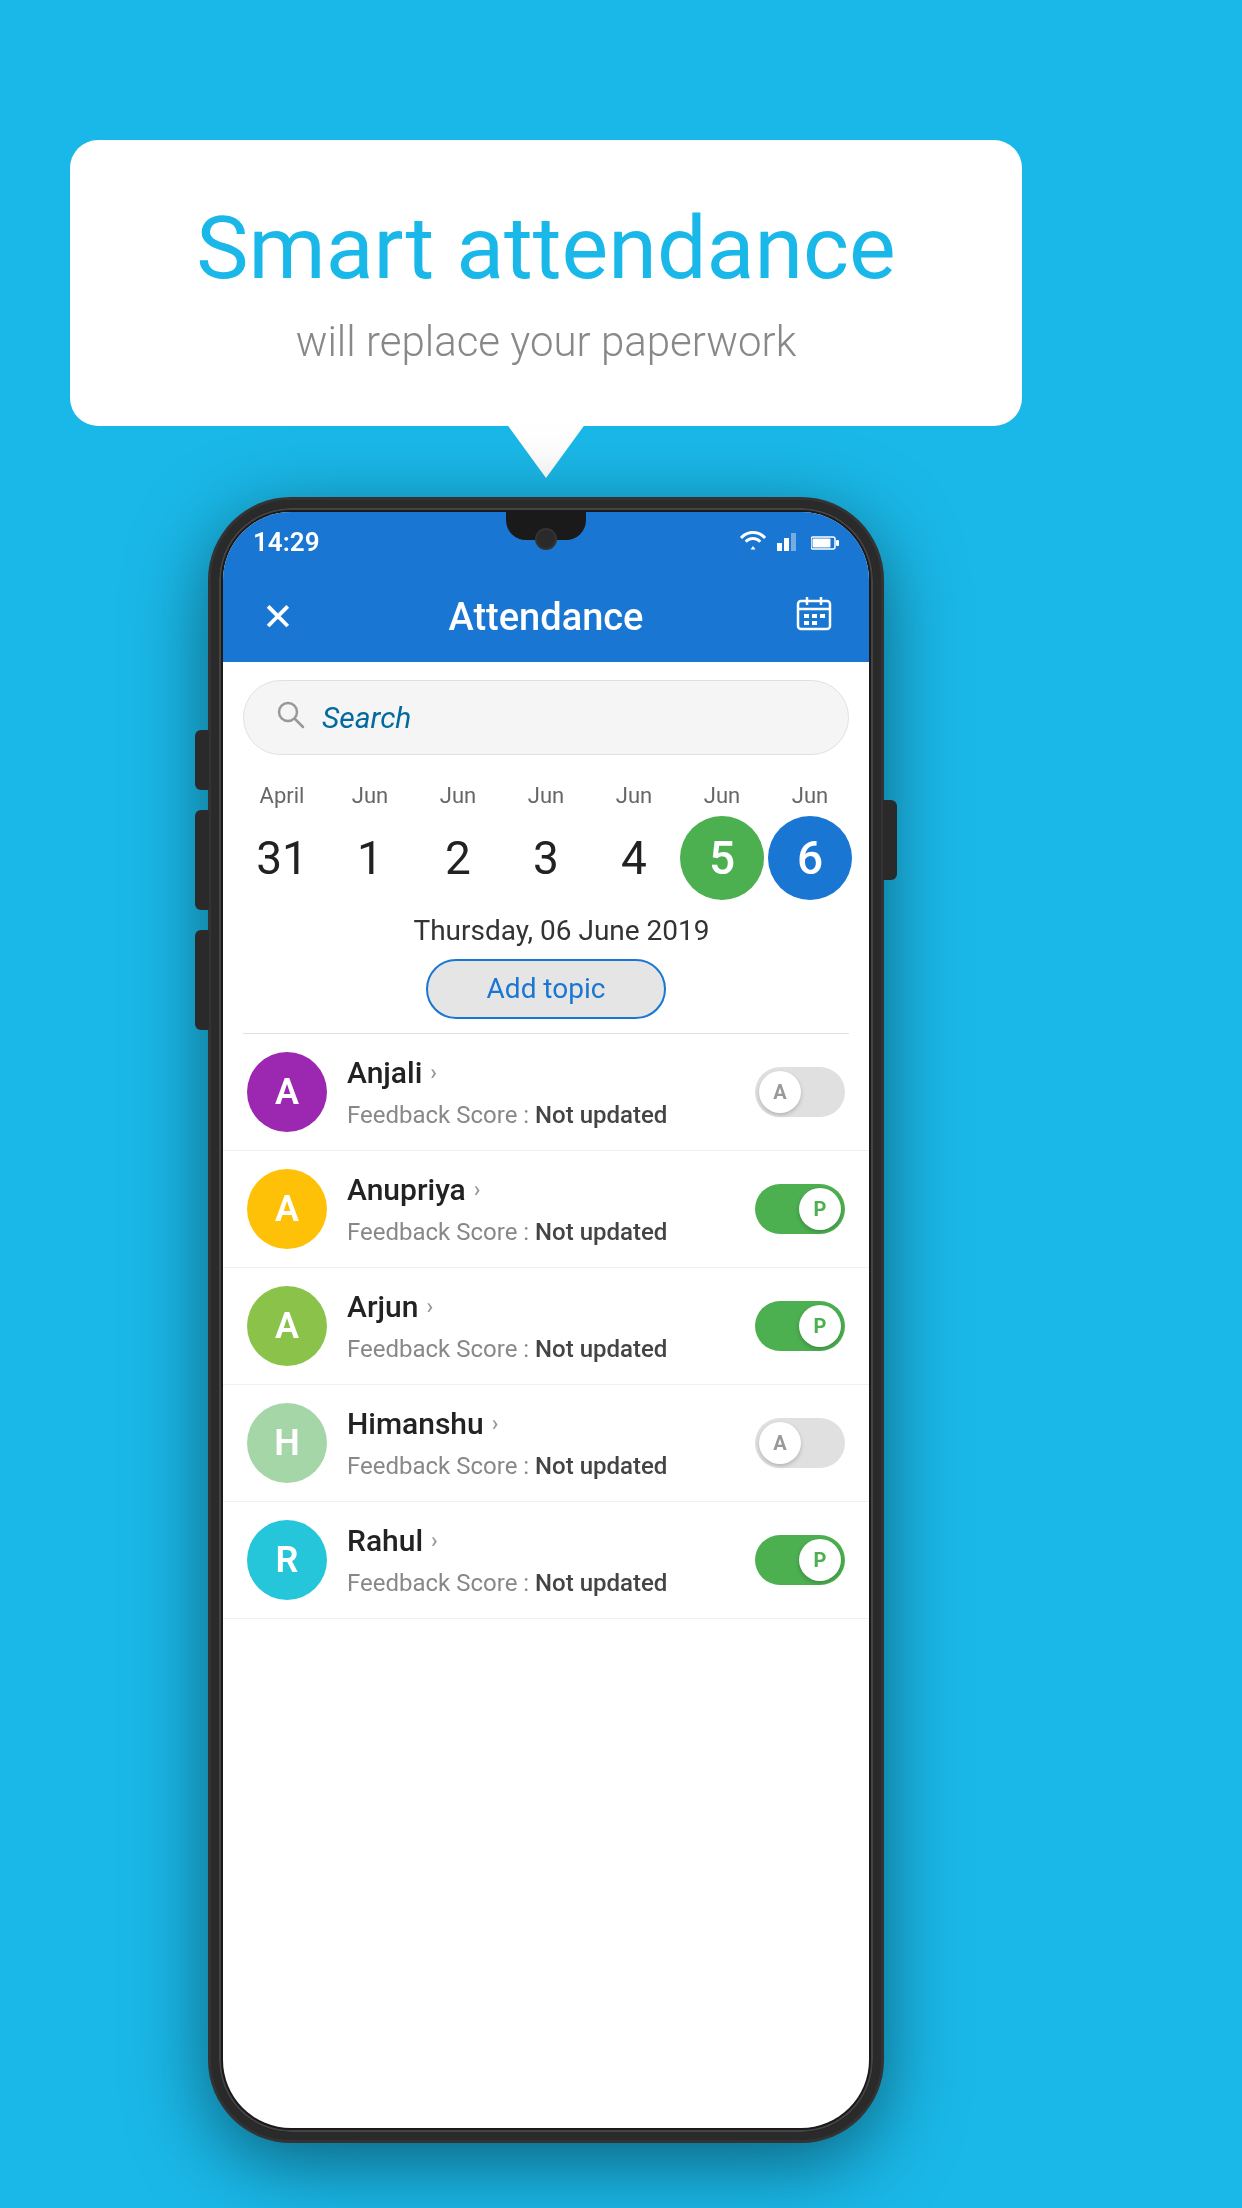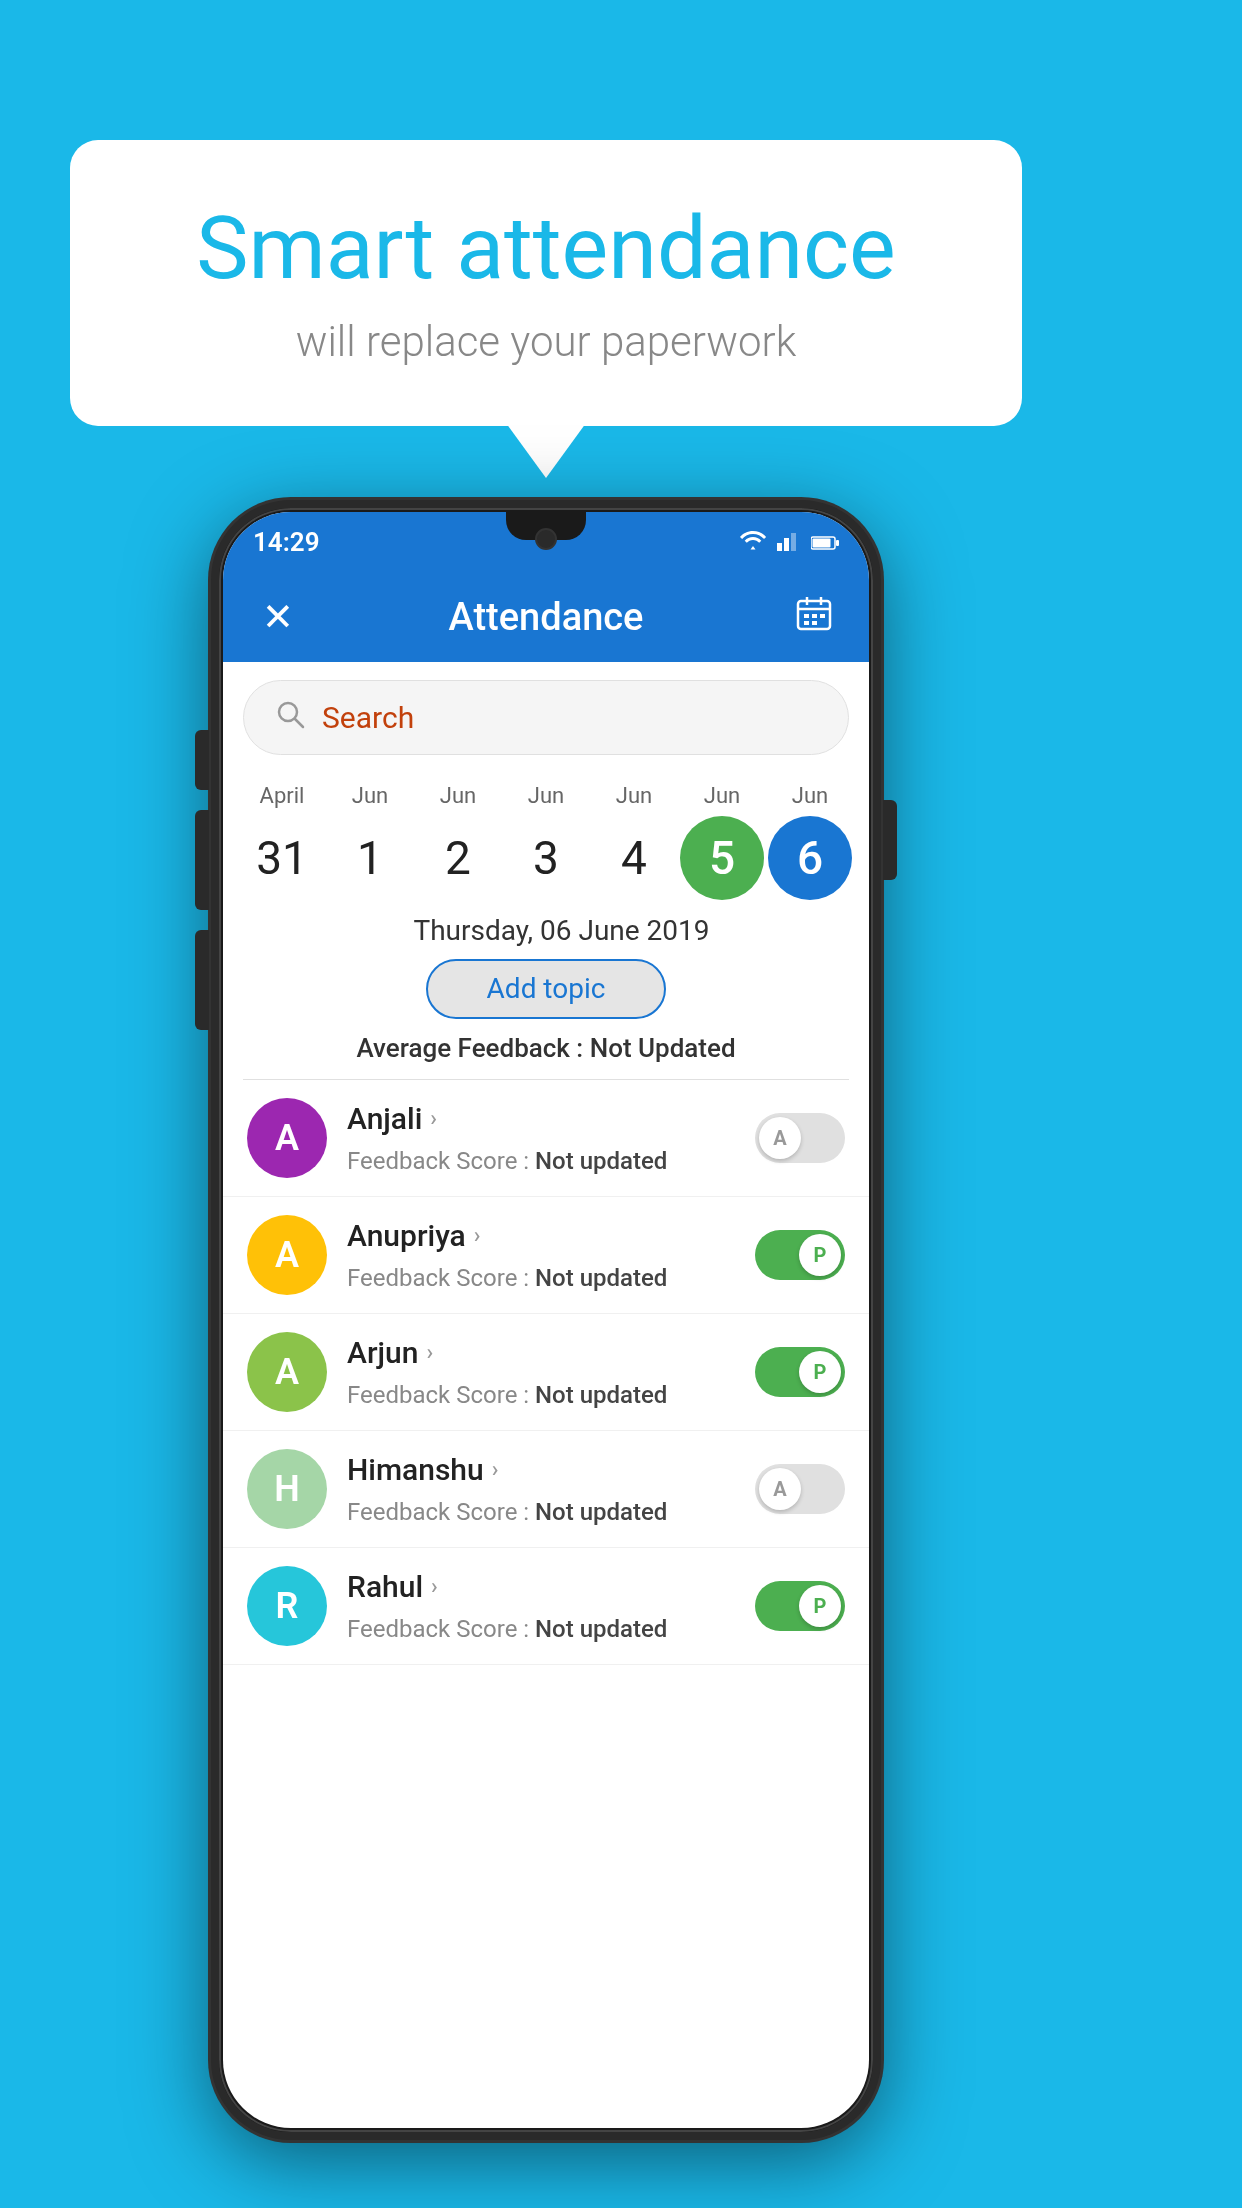--- a/index.html
+++ b/index.html
@@ -176,21 +176,21 @@
       border-radius: 40px;
       height: 75px;
       display: flex;
       align-items: center;
       padding: 0 30px;
       gap: 16px;
       border: 1px solid #e0e0e0;
     }
 
     .search-icon { color: #999; font-size: 32px; }
-    .search-placeholder { color: #c2410c; font-size: 30px; }
+    .search-placeholder { color: #0369a1; font-size: 30px; font-style: italic; }
 
     
     .calendar-section {
       padding: 10px 15px 0;
     }
 
     .date-row {
       display: flex;
       justify-content: space-around;
       align-items: center;
@@ -541,24 +541,20 @@
               <div class="date-cell">
                 <span class="day-number selected">6</span>
               </div>
             </div>
         </div>
 
         <div class="selected-date-text">Thursday, 06 June 2019</div>
 
         <div class="add-topic-btn">Add topic</div>
 
-        <div class="avg-feedback">
-          <span>Average Feedback :</span>
-          <span>Not Updated</span>
-        </div>
 
         <div class="divider"></div>
 
         <div class="student-list" id="student-list">
             <div class="student-item">
       <div class="avatar" style="background:#9c27b0;">A</div>
       <div class="student-info">
         <div class="student-name">
           Anjali <span class="chevron">›</span>
         </div>

